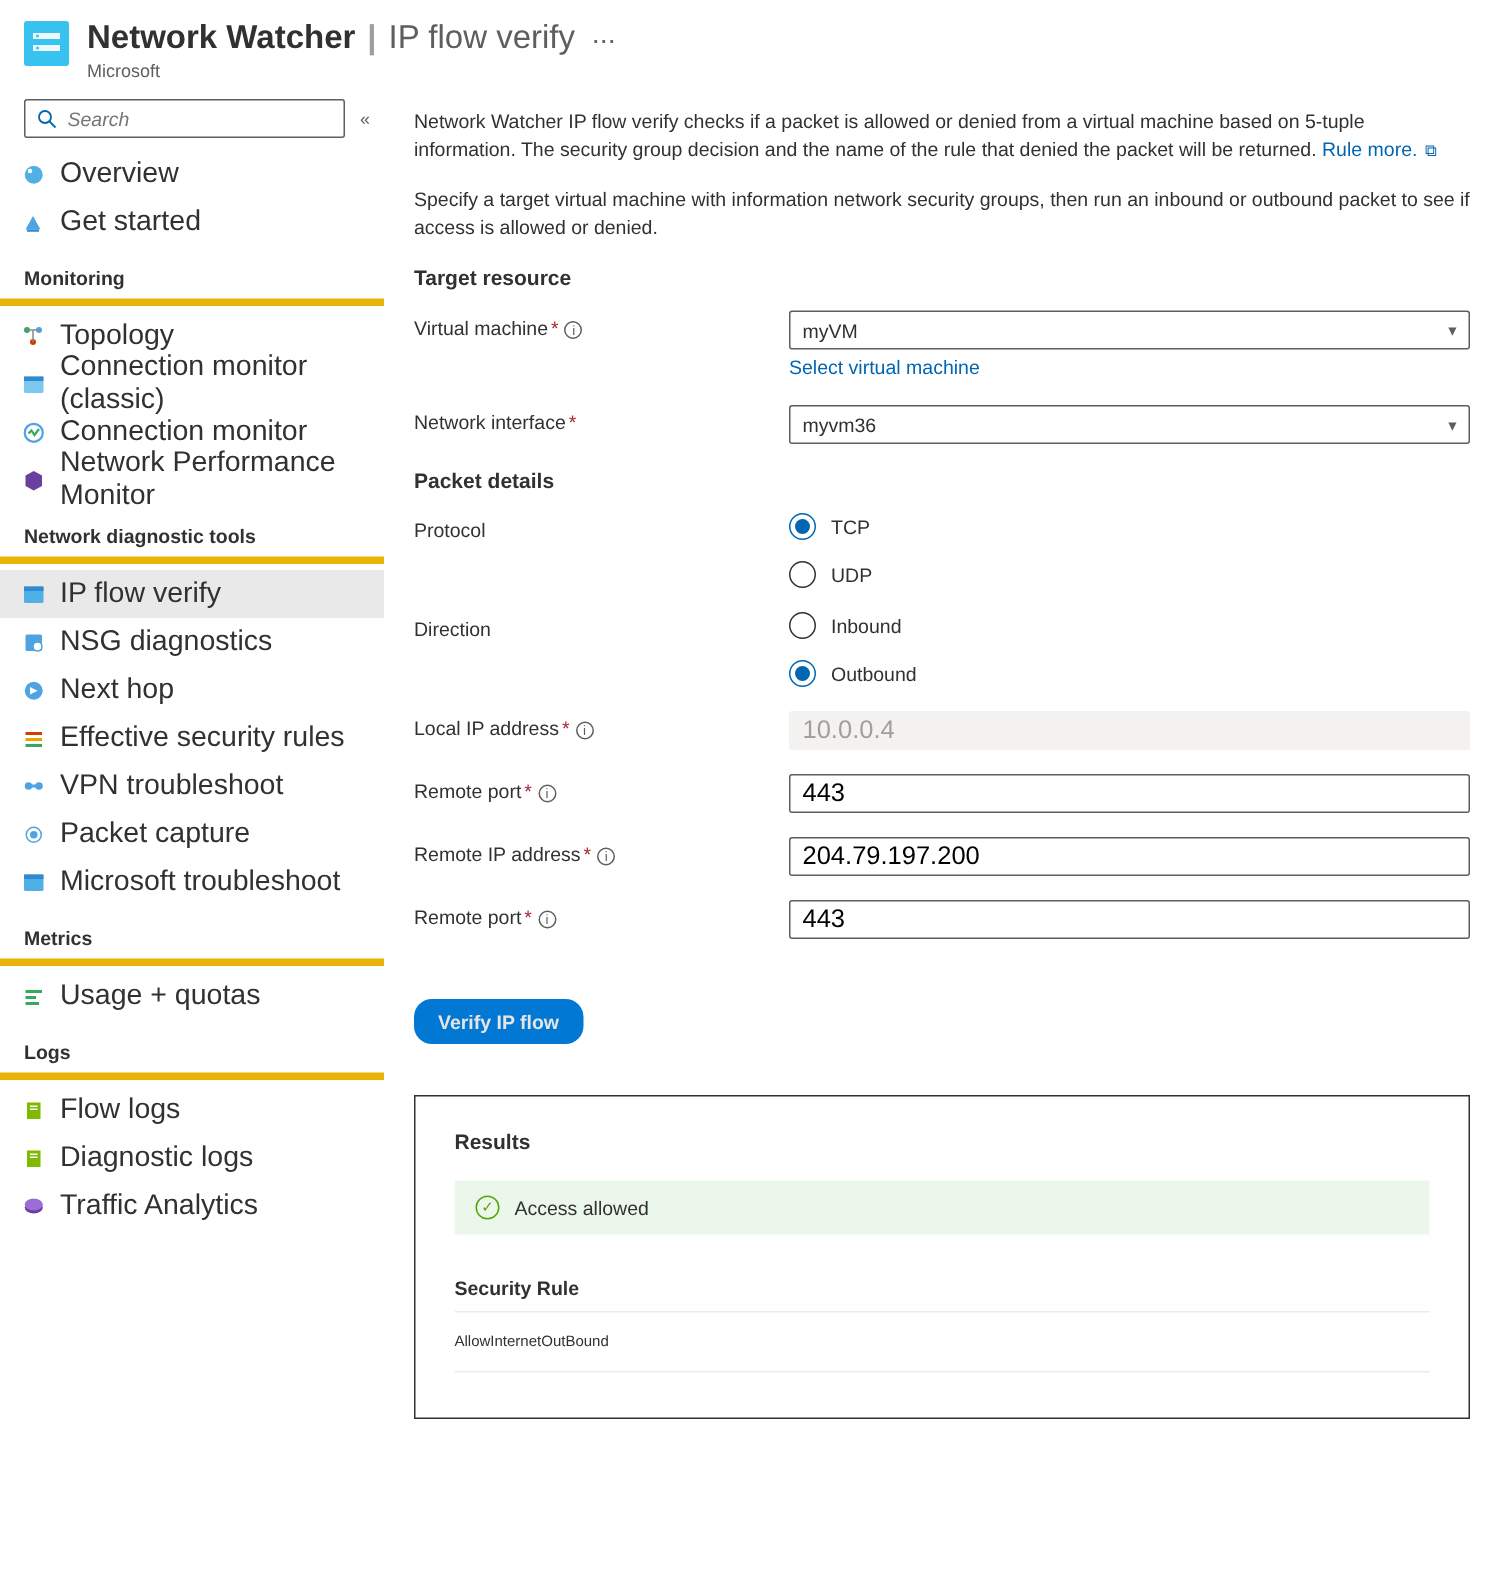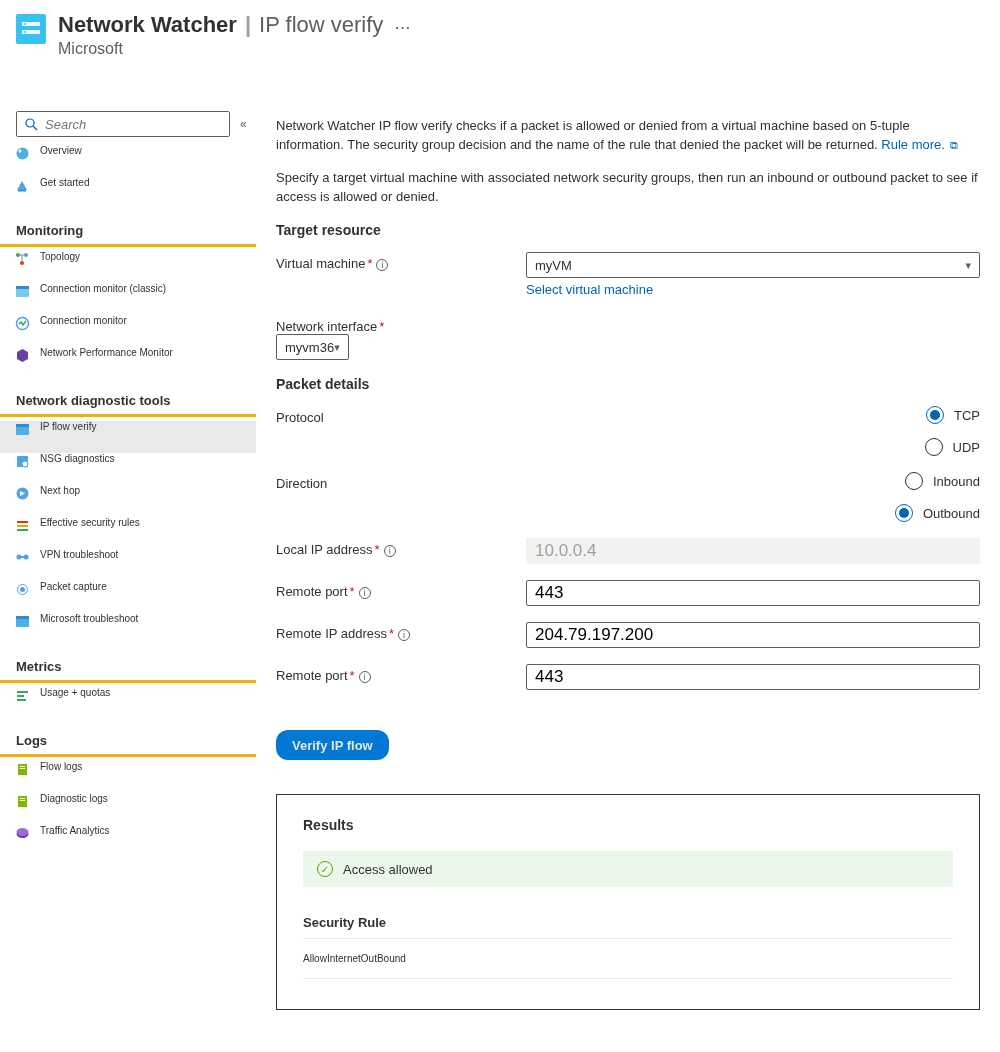--- a/index.html
+++ b/index.html
@@ -1,58 +1,58 @@
 <!DOCTYPE html>
 <html><head>
 <meta charset="utf-8">
 <style>
   * { box-sizing: border-box; margin: 0; padding: 0; }
   body { font-family: "Segoe UI", -apple-system, sans-serif; font-size: 13px; color: #323130; background: #fff; }
 
-  .page { display: flex; flex-direction: column; width: 1000px; gap: 41px; }
+  .page { display: flex; flex-direction: column; width: 1000px; }
   .header { display: flex; align-items: flex-start; padding: 12px 16px 8px 16px; gap: 12px; }
   .header-icon { width: 30px; height: 30px; background: #37c2ef; border-radius: 2px; display: flex; align-items: center; justify-content: center; margin-top:2px; }
   .header-titles { display: flex; flex-direction: column; }
   .header-title-row { display: flex; align-items: baseline; gap: 6px; font-size: 22px; font-weight: 600; }
   .header-title-sub { color: #605e5c; font-weight: 400; }
   .header-divider { color: #a19f9d; padding: 0 2px; }
-  .header-vendor { font-size: 16px; color: #605e5c; margin-top: 2px; }
+  .header-vendor { font-size: 12px; color: #605e5c; margin-top: 2px; }
   .header-more { color: #605e5c; margin-left: 6px; font-size: 13px; letter-spacing: 1px; }
 
   .body { display: flex; }
   .sidebar { width: 256px; flex-shrink: 0; padding: 4px 0 20px 0; }
   .search-row { display: flex; align-items: center; padding: 0 16px 8px 16px; gap: 10px; }
   .search-box { flex: 1; display: flex; align-items: center; border: 1px solid #605e5c; border-radius: 2px; height: 26px; padding: 0 6px; gap: 6px; }
   .search-box input { border: none; outline: none; flex: 1; font-size: 13px; color: #323130; background: transparent; font-style: italic; }
   .collapse-chevron { font-size: 12px; color: #605e5c; cursor: pointer; }
 
   .nav-group { margin-top: 6px; }
-  .nav-group-label { font-weight: 600; font-size: 13px; padding: 8px 16px 6px 16px; border-bottom: 3px solid #eab308; margin-bottom: 4px; }
-  .nav-item { display: flex; align-items: flex-start; gap: 10px; height: 32px; padding: 0 14px; cursor: pointer; font-size: 10px; }
+  .nav-group-label { font-weight: 600; font-size: 13px; padding: 8px 16px 6px 16px; border-bottom: 5px solid #eab308; margin-bottom: 4px; }
+  .nav-item { display: flex; align-items: center; gap: 10px; height: 32px; padding: 0 14px; cursor: pointer; font-size: 19px; }
   .nav-item.selected { background: #e9e9e9; }
   .nav-icon { width: 16px; height: 16px; display: inline-flex; align-items: center; justify-content: center; flex-shrink:0; }
 
   .main { flex: 1; padding: 10px 20px 30px 20px; }
   .desc { font-size: 13px; line-height: 1.45; color: #323130; }
   .link { color: #0065b3; cursor: pointer; }
   .link .ext { font-size: 11px; margin-left: 2px; }
   .spacer-sm { height: 14px; }
   .section-title { font-weight: 600; font-size: 14px; margin-top: 16px; margin-bottom: 14px; }
 
   .form-row { display: flex; align-items: flex-start; margin-bottom: 16px; }
-  .form-row.ni { margin-top: 18px; flex-direction: column; }
+  .form-row.ni { margin-top: 18px; }
   .form-label { width: 250px; font-size: 13px; padding-top: 4px; }
   .req { color: #a4262c; margin-left: 2px; }
   .info-icon { display:inline-block; width:12px; height:12px; border:1px solid #605e5c; border-radius:50%; font-size:9px; line-height:11px; text-align:center; color:#605e5c; margin-left:4px; vertical-align:middle; }
   .form-control { flex:1; }
   .select { display:flex; align-items:center; border:1px solid #605e5c; border-radius:2px; height:26px; padding:0 8px; justify-content:space-between; background:#fff; cursor:pointer; font-size:13px; }
   .chevron-down { font-size:11px; color:#605e5c; }
   .sub-link { color:#0065b3; font-size:13px; margin-top:4px; cursor:pointer; }
 
-  .radio-stack { display:flex; flex-direction:column; gap:14px;align-items:flex-end; }
+  .radio-stack { display:flex; flex-direction:column; gap:14px; }
   .radio-item { display:flex; align-items:center; gap:10px; font-size:13px; cursor:pointer; }
   .radio-outer { width:18px; height:18px; border:1px solid #323130; border-radius:50%; display:flex; align-items:center; justify-content:center; }
   .radio-item.checked .radio-outer { border-color:#0065b3; }
   .radio-item.checked .radio-inner { width:10px; height:10px; background:#0065b3; border-radius:50%; }
 
   .text-input { width:100%; height:26px; border:1px solid #605e5c; border-radius:2px; padding:0 8px; font-size:17px; outline:none; }
   .text-input.readonly { background:#f3f2f1; border-color:#f3f2f1; color:#a19f9d; }
 
   .primary-btn { background:#0078d4; color:#e5e5e5; border:none; height:30px; padding:0 16px; font-size:13px; border-radius:12px; cursor:pointer; margin-top:24px; margin-bottom:24px; font-weight:600; }
 
@@ -282,21 +282,21 @@
         </div>
     </nav>
 
     <main class="main">
 
       <p class="desc">
         <span>Network Watcher IP flow verify checks if a packet is allowed or denied from a virtual machine based on 5-tuple information. The security group decision and the name of the rule that denied the packet will be returned. </span>
         <span class="link"><span>Rule more.</span><span class="ext"> ⧉</span></span>
       </p>
       <div class="spacer-sm"></div>
-      <p class="desc">Specify a target virtual machine with associated network security groups, then run an inbound or outbound packet to see if access is allowed or denied.</p>
+      <p class="desc">Specify a target virtual machine with information network security groups, then run an inbound or outbound packet to see if access is allowed or denied.</p>
 
       <div class="section-title">Target resource</div>
 
       <div class="form-row">
         <div class="form-label">
           <span>Virtual machine</span><span class="req">*</span><span class="info-icon">i</span>
         </div>
         <div class="form-control">
           <div class="select">
             <span>myVM</span>

